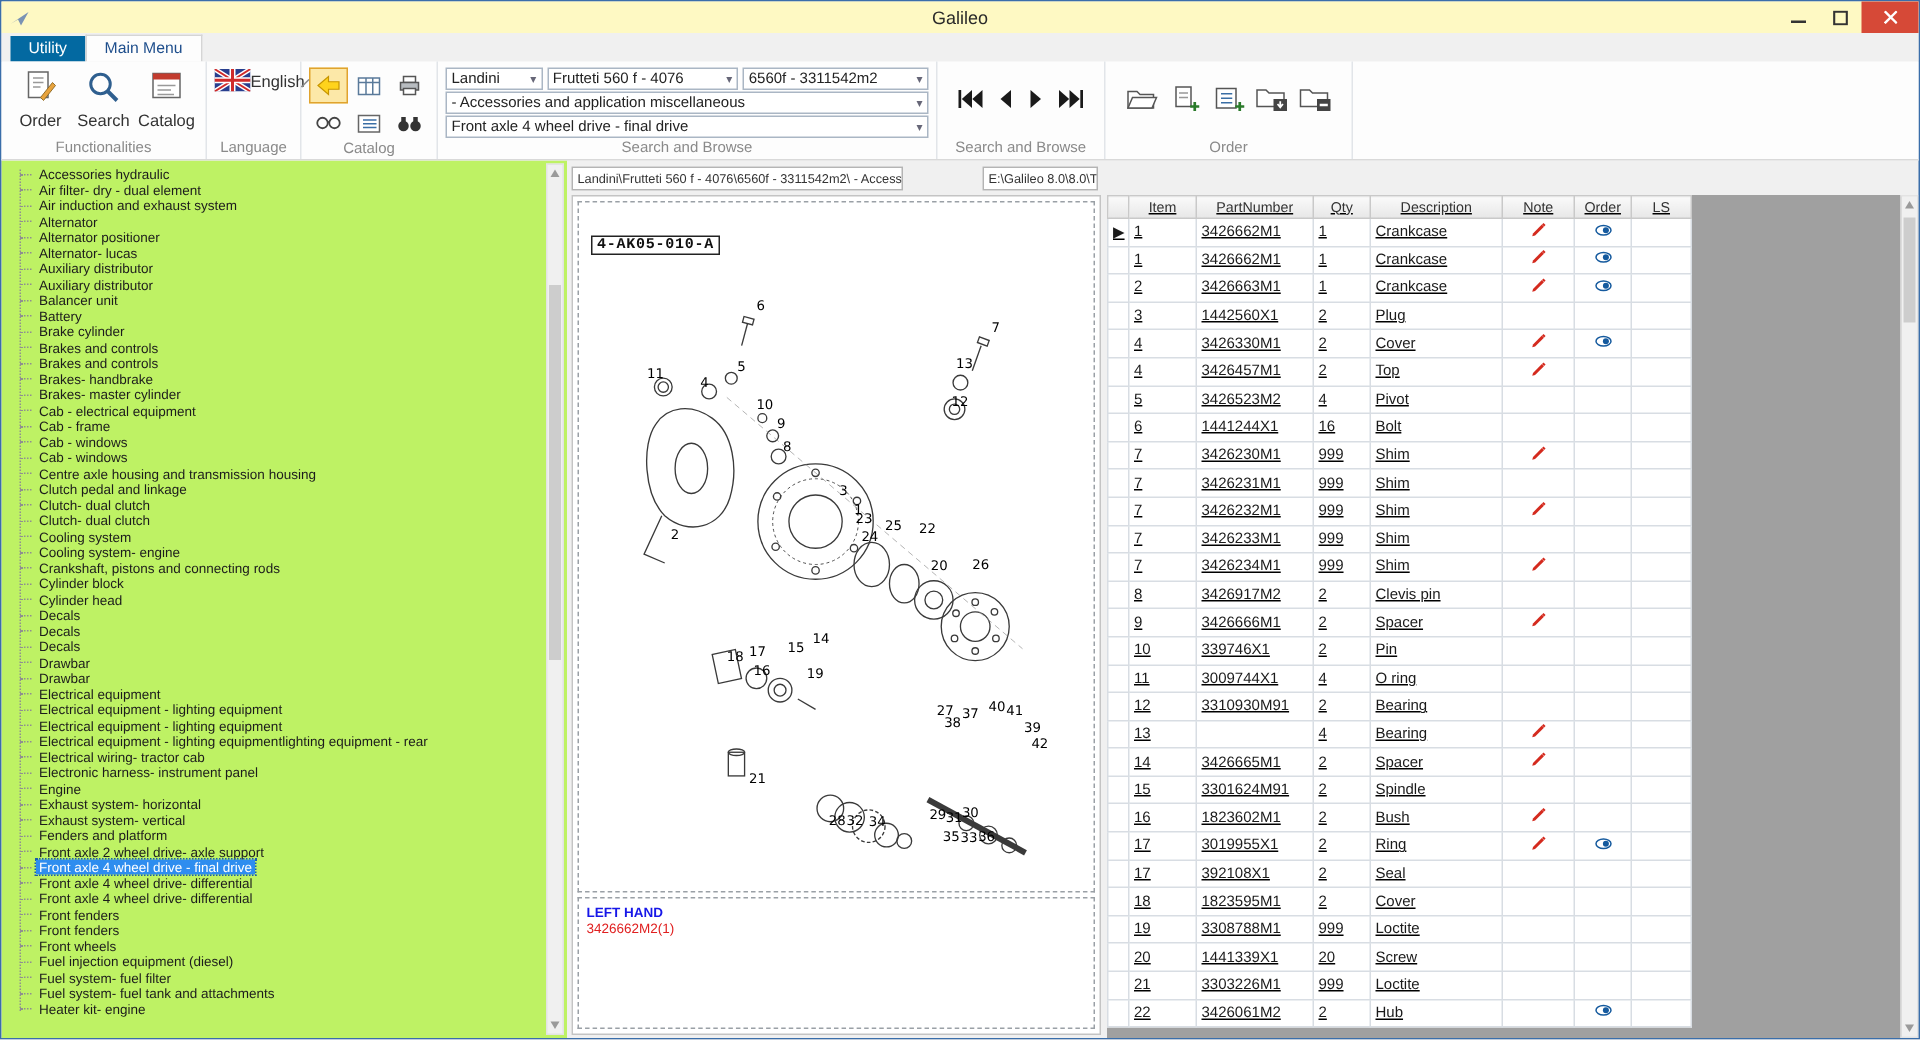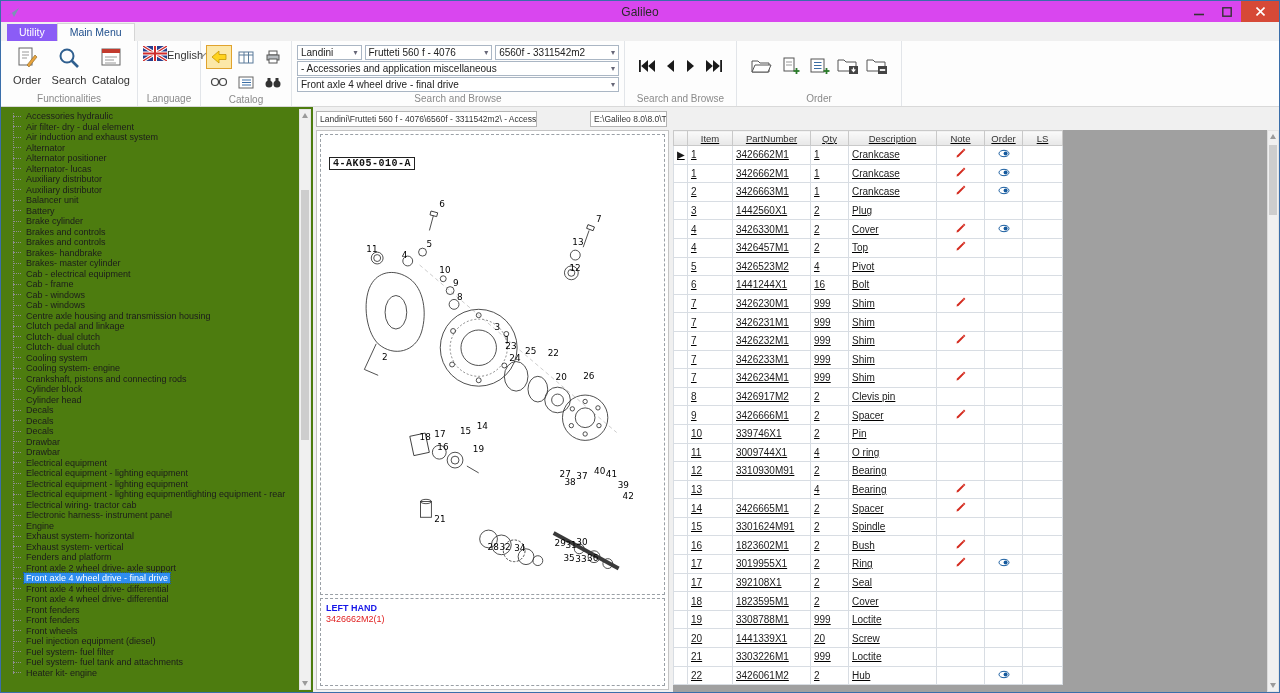--- a/index.html
+++ b/index.html
@@ -2,31 +2,31 @@
 <html><head>
 <meta charset="utf-8">
 <style>
   * { margin:0; padding:0; box-sizing:border-box; }
   html,body { width:1280px; height:693px; overflow:hidden; background:#e8e8e8;
     font-family:"Liberation Sans", sans-serif; }
   .app { width:1280px; height:693px; border:1px solid #3a6eaa; background:#f0f0f0;
     display:flex; flex-direction:column; }
 
   
-  .titlebar { height:21px; background:#d946ef; display:flex; align-items:center; position:relative; flex:none; }
+  .titlebar { height:21px; background:#fef9c3; display:flex; align-items:center; position:relative; flex:none; }
   .appicon { margin-left:5px; z-index:1; display:flex; }
   .title { position:absolute; left:0; right:0; text-align:center; font-size:12px; color:#2a2a2a; }
   .winctl { margin-left:auto; display:flex; z-index:1; height:100%; }
   .winbtn { width:28px; height:100%; display:flex; align-items:center; justify-content:center; }
   .winbtn.close { width:38px; background:#d64937; }
 
   
   .tabstrip { height:19px; background:#f0f0f0; display:flex; align-items:flex-end; padding-left:6px; flex:none; }
   .tab { font-size:10.5px; padding:2px 12px 3px; cursor:default; }
-  .tab.utility { background:#8b5cf6; color:#fff; }
+  .tab.utility { background:#0369a1; color:#fff; }
   .tab.mainmenu { background:#fdfdfd; color:#1e4e8c; border:1px solid #d5d5d5; border-bottom:none;text-align:center; }
 
   
   .ribbon { height:66px; background:#fdfdfd; border-bottom:1px solid #d9d9d9; display:flex; flex:none; }
   .rgroup { display:flex; flex-direction:column; border-right:1px solid #e2e5e9; padding:2px 5px 0; }
   .rgroup-content { flex:1; display:flex; align-items:flex-start; }
   .rgroup-label { font-size:10px; color:#8a8a8a; text-align:center; padding:0 2px 2px; white-space:nowrap; }
   .bigbtn { width:42px; display:flex; flex-direction:column; align-items:center; font-size:11px; color:#333; padding-top:2px; }
   .bigbtn svg { margin-bottom:1px; }
   .langcol { width:52px; display:flex; flex-direction:row; align-items:center; font-size:11px; color:#333; padding-top:3px; }
@@ -40,21 +40,21 @@
     font-size:10px; color:#222; padding:0 3px; overflow:hidden; white-space:nowrap; }
   .combo .arr { margin-left:auto; color:#667; font-size:8px; padding-left:3px; }
   .navicons { display:flex; align-items:center; gap:7px; padding:16px 8px 0; }
   .ordericons { display:flex; align-items:center; gap:7px; padding:14px 8px 0; }
   .iconbtn { display:flex; align-items:center; justify-content:center; }
 
   
   .main { flex:1; display:flex; overflow:hidden; }
 
   
-  .sidebar { width:312px; background:#4d7c0f; position:relative; flex:none; overflow:hidden; padding:4px 0 0 10px; }
+  .sidebar { width:377px; background:#bef264; position:relative; flex:none; overflow:hidden; padding:4px 0 0 10px; }
   .tree { position:relative; padding-left:2px; }
   .tree::before { content:""; position:absolute; left:2px; top:2px; bottom:4px; border-left:1px dotted #8f8f8f; }
   .tree-item { height:10.5px; display:flex; align-items:center; font-size:9px; color:#1c1c1c; white-space:nowrap; }
   .tree-item::before { content:""; width:8px; border-top:1px dotted #8f8f8f; margin-right:3px; flex:none; }
   .tree-item .lbl { padding:0 2px; }
   .tree-item.selected .lbl { background:#2e8def; color:#fff; outline:1px dotted #1a5cab; }
   .vscroll { position:absolute; top:2px; bottom:2px; width:12px; background:#f0f0f0; border:1px solid #e3e3e3; }
   .vscroll.treebar { right:2px; }
   .vscroll .thumb { position:absolute; left:1px; right:1px; background:#cdcdcd; }
   .varrow { position:absolute; left:2px; width:7px; height:7px; }

